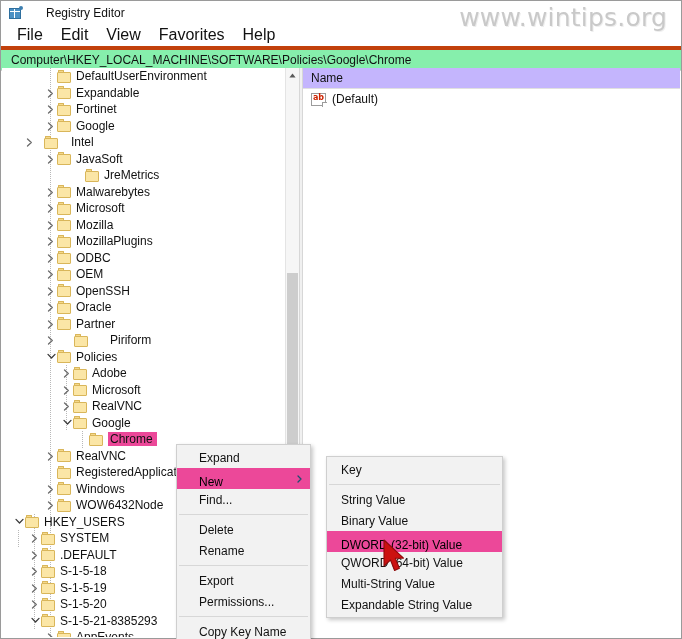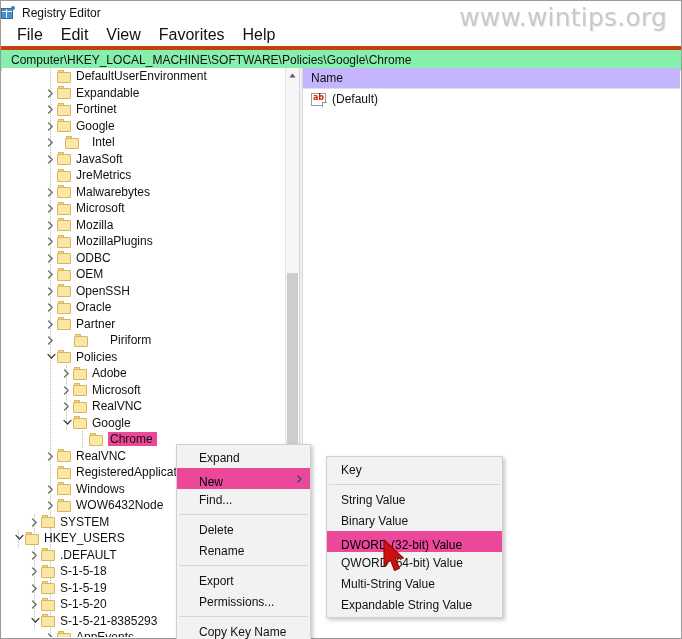--- a/index.html
+++ b/index.html
@@ -6,21 +6,21 @@
   body{
     width:682px;height:639px;overflow:hidden;position:relative;
     background:#ffffff;
     font-family:"Liberation Sans","DejaVu Sans",sans-serif;
     font-size:12px;color:#1a1a1a;
     -webkit-font-smoothing:antialiased;
   }
   #app{position:absolute;inset:0;background:#fff;border:1px solid #9a9a9a;box-sizing:border-box;}
 
   
-  .titlebar{height:24px;background:#ffffff;display:flex;align-items:center;position:relative;}
+  .titlebar{height:24px;background:#ffffff;display:flex;align-items:center;padding-left:8px;position:relative;gap:16px;}
   .app-icon{width:14px;height:14px;position:relative;margin-right:7px;flex:none;}
   .app-icon .sq{position:absolute;left:0;top:2px;width:12px;height:11px;background:#4a90c4;border:1px solid #2e6f9e;box-sizing:border-box;}
   .app-icon .g1,.app-icon .g2{position:absolute;background:#ffffff;}
   .app-icon .g1{left:1px;top:5px;width:10px;height:1px;}
   .app-icon .g2{left:5px;top:3px;width:1px;height:9px;}
   .app-icon .dot{position:absolute;right:0;top:0;width:4px;height:4px;border-radius:50%;background:#3d7fb0;}
   .title-text{font-size:12px;color:#111;}
 
   
   .watermark{
@@ -176,21 +176,21 @@
               <svg width="7" height="9" viewBox="0 0 7 9">
                 <path d="M1.5 1 L5.3 4.5 L1.5 8" fill="none" stroke="#6b6b6b" stroke-width="1.3" stroke-linecap="round" stroke-linejoin="round"></path>
               </svg>
             </div>
             <div class="folder">
               <div class="tab"></div>
               <div class="bod"></div>
             </div>
             <span class="tlabel">Google</span>
           </div>
-          <div class="trow" style="padding-left: 42px; gap: 8px;">
+          <div class="trow" style="padding-left: 21px; gap: 8px;">
             <div class="twist">
               <svg width="7" height="9" viewBox="0 0 7 9">
                 <path d="M1.5 1 L5.3 4.5 L1.5 8" fill="none" stroke="#6b6b6b" stroke-width="1.3" stroke-linecap="round" stroke-linejoin="round"></path>
               </svg>
             </div>
             <div class="folder">
               <div class="tab"></div>
               <div class="bod"></div>
             </div>
             <span class="tlabel">Intel</span>
@@ -200,21 +200,21 @@
               <svg width="7" height="9" viewBox="0 0 7 9">
                 <path d="M1.5 1 L5.3 4.5 L1.5 8" fill="none" stroke="#6b6b6b" stroke-width="1.3" stroke-linecap="round" stroke-linejoin="round"></path>
               </svg>
             </div>
             <div class="folder">
               <div class="tab"></div>
               <div class="bod"></div>
             </div>
             <span class="tlabel">JavaSoft</span>
           </div>
-          <div class="trow" style="padding-left: 42px;">
+          <div class="trow" style="padding-left: 42px; margin-left: 28px;">
             <div class="twist"></div>
             <div class="folder">
               <div class="tab"></div>
               <div class="bod"></div>
             </div>
             <span class="tlabel">JreMetrics</span>
           </div>
           <div class="trow" style="padding-left: 42px;">
             <div class="twist">
               <svg width="7" height="9" viewBox="0 0 7 9">
@@ -440,43 +440,43 @@
               <svg width="7" height="9" viewBox="0 0 7 9">
                 <path d="M1.5 1 L5.3 4.5 L1.5 8" fill="none" stroke="#6b6b6b" stroke-width="1.3" stroke-linecap="round" stroke-linejoin="round"></path>
               </svg>
             </div>
             <div class="folder">
               <div class="tab"></div>
               <div class="bod"></div>
             </div>
             <span class="tlabel">WOW6432Node</span>
           </div>
-          <div class="trow" style="padding-left: 26px;">
-            <div class="twist">
-              <svg width="7" height="9" viewBox="0 0 7 9">
-                <path d="M1.5 1 L5.3 4.5 L1.5 8" fill="none" stroke="#6b6b6b" stroke-width="1.3" stroke-linecap="round" stroke-linejoin="round"></path>
-              </svg>
-            </div>
-            <div class="folder">
-              <div class="tab"></div>
-              <div class="bod"></div>
-            </div>
-            <span class="tlabel">SYSTEM</span>
-          </div>
           <div class="trow" style="padding-left: 10px;">
             <div class="twist">
               <svg width="9" height="7" viewBox="0 0 9 7">
                 <path d="M1 1.4 L4.5 5 L8 1.4" fill="none" stroke="#3a3a3a" stroke-width="1.3" stroke-linecap="round" stroke-linejoin="round"></path>
               </svg>
             </div>
             <div class="folder">
               <div class="tab"></div>
               <div class="bod"></div>
             </div>
             <span class="tlabel">HKEY_USERS</span>
+          </div>
+          <div class="trow" style="padding-left: 26px;">
+            <div class="twist">
+              <svg width="7" height="9" viewBox="0 0 7 9">
+                <path d="M1.5 1 L5.3 4.5 L1.5 8" fill="none" stroke="#6b6b6b" stroke-width="1.3" stroke-linecap="round" stroke-linejoin="round"></path>
+              </svg>
+            </div>
+            <div class="folder">
+              <div class="tab"></div>
+              <div class="bod"></div>
+            </div>
+            <span class="tlabel">SYSTEM</span>
           </div>
           <div class="trow" style="padding-left: 26px;">
             <div class="twist">
               <svg width="7" height="9" viewBox="0 0 7 9">
                 <path d="M1.5 1 L5.3 4.5 L1.5 8" fill="none" stroke="#6b6b6b" stroke-width="1.3" stroke-linecap="round" stroke-linejoin="round"></path>
               </svg>
             </div>
             <div class="folder">
               <div class="tab"></div>
               <div class="bod"></div>

